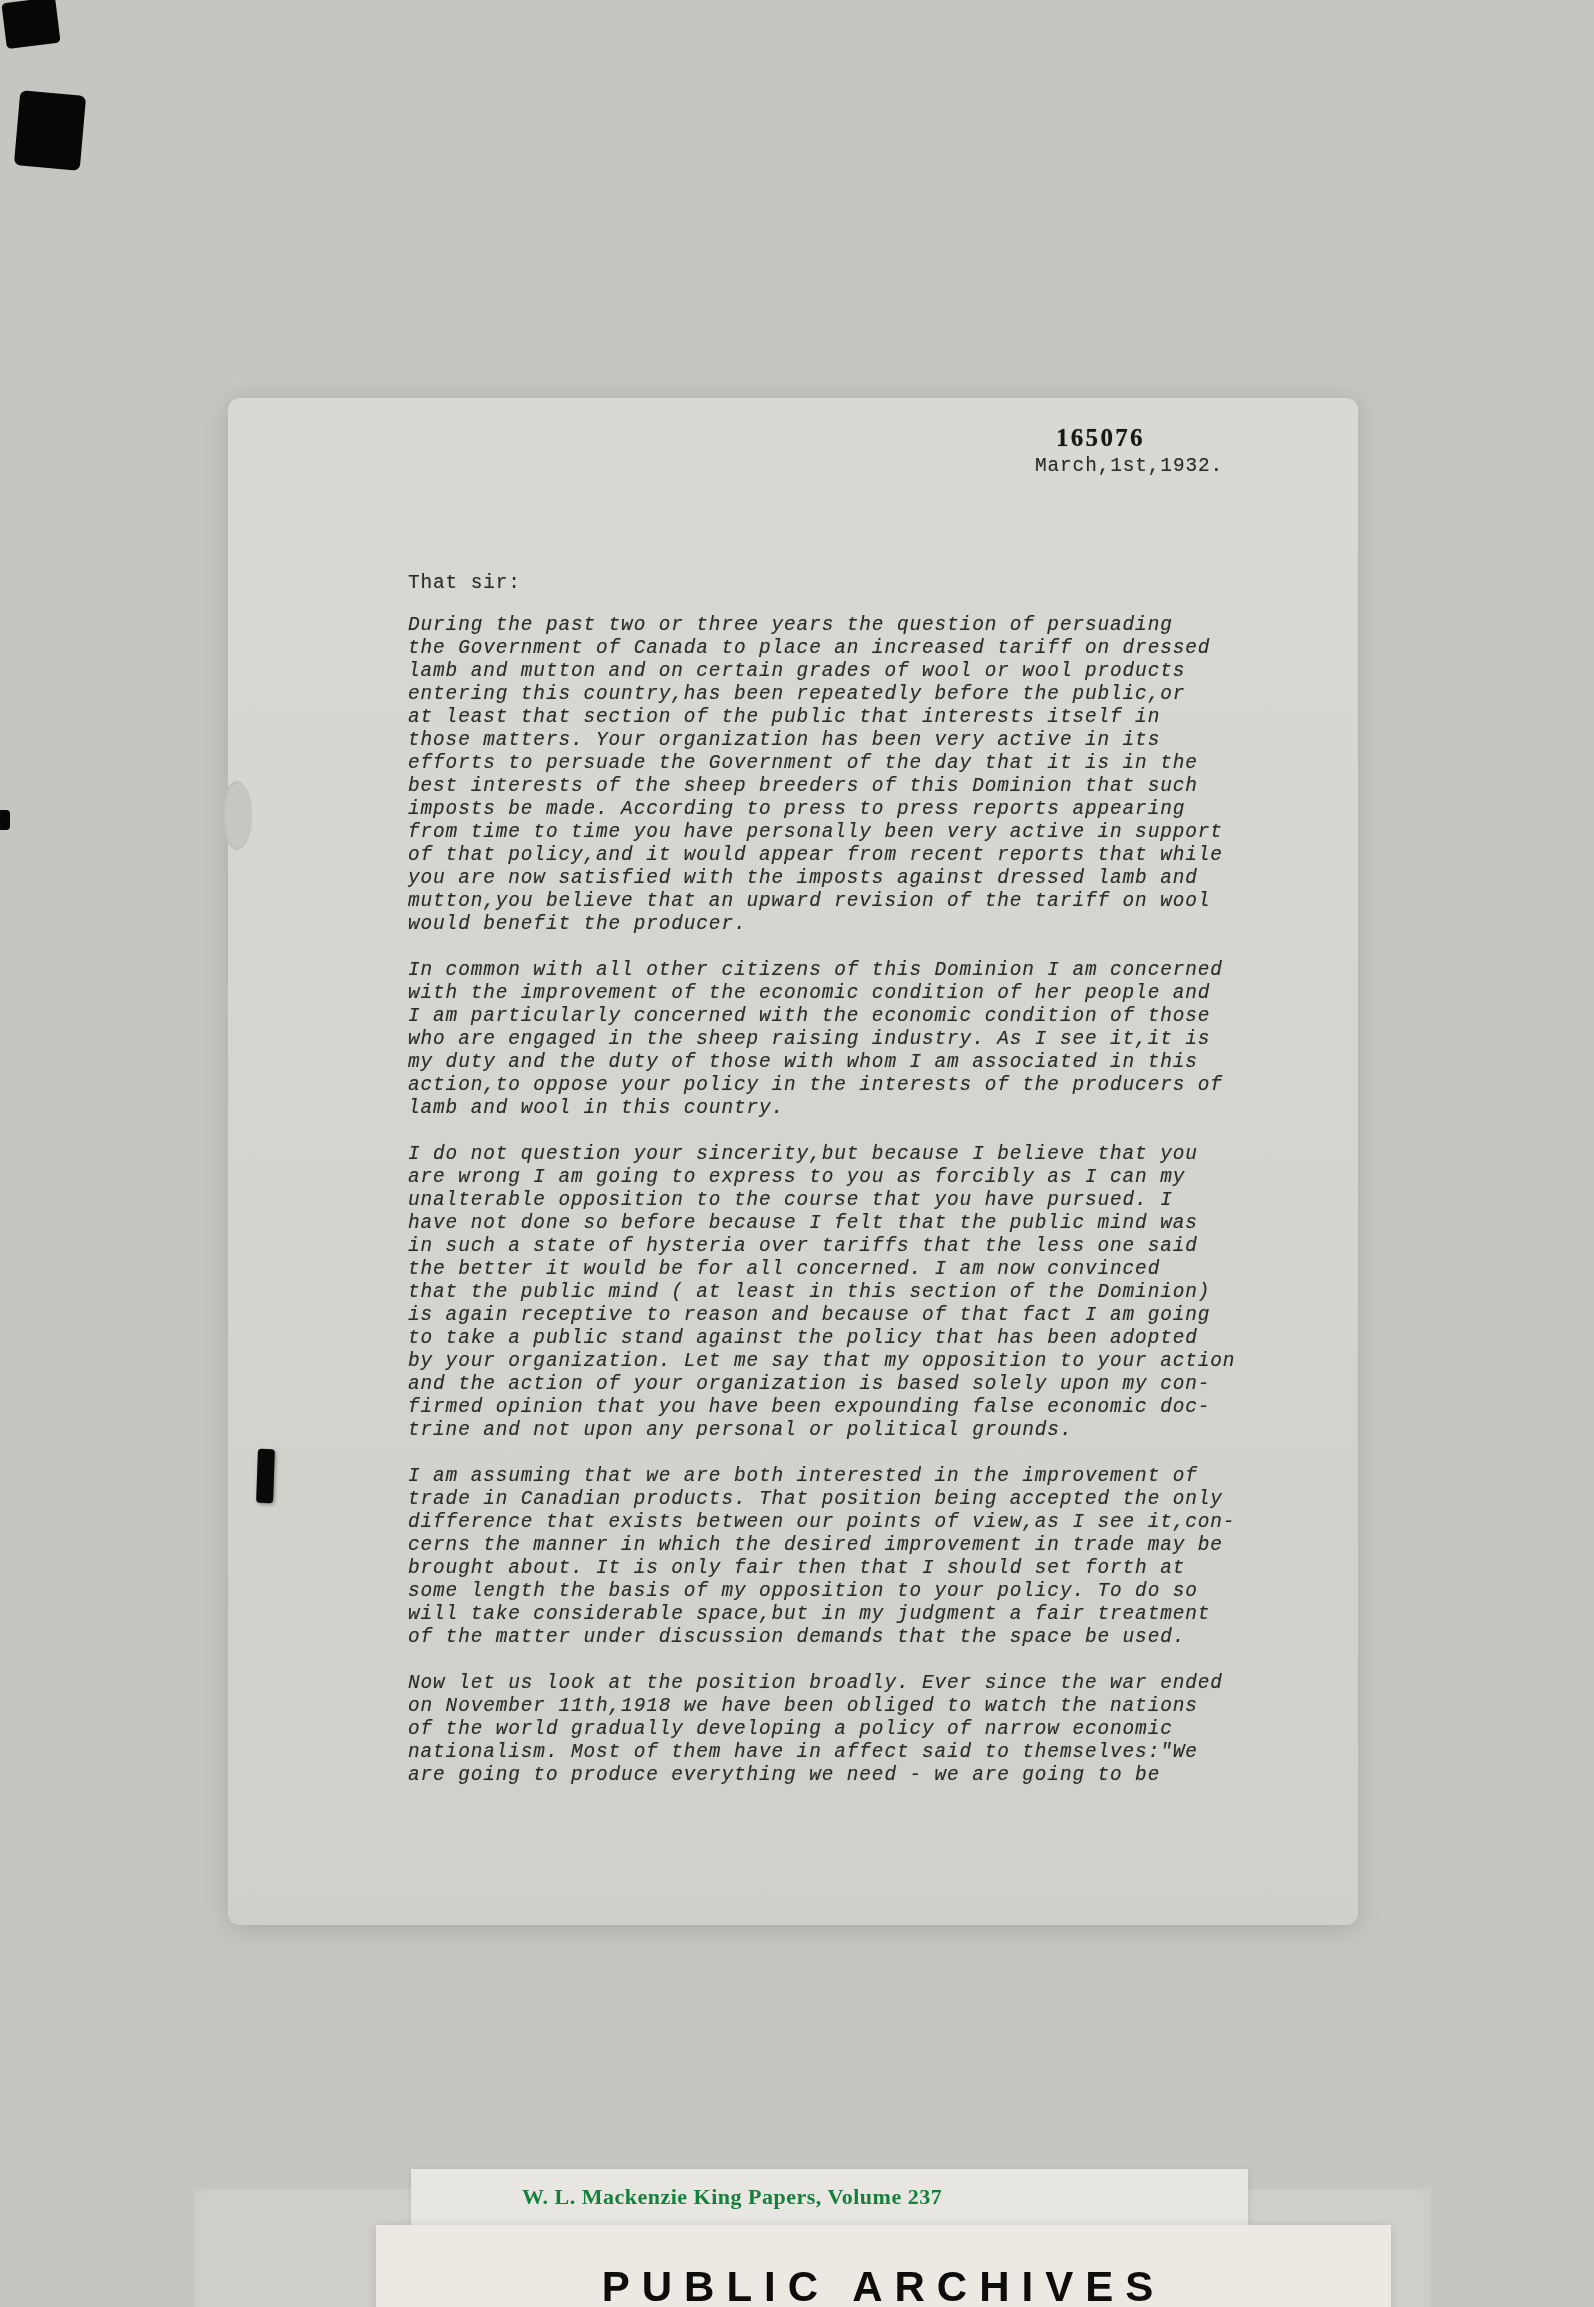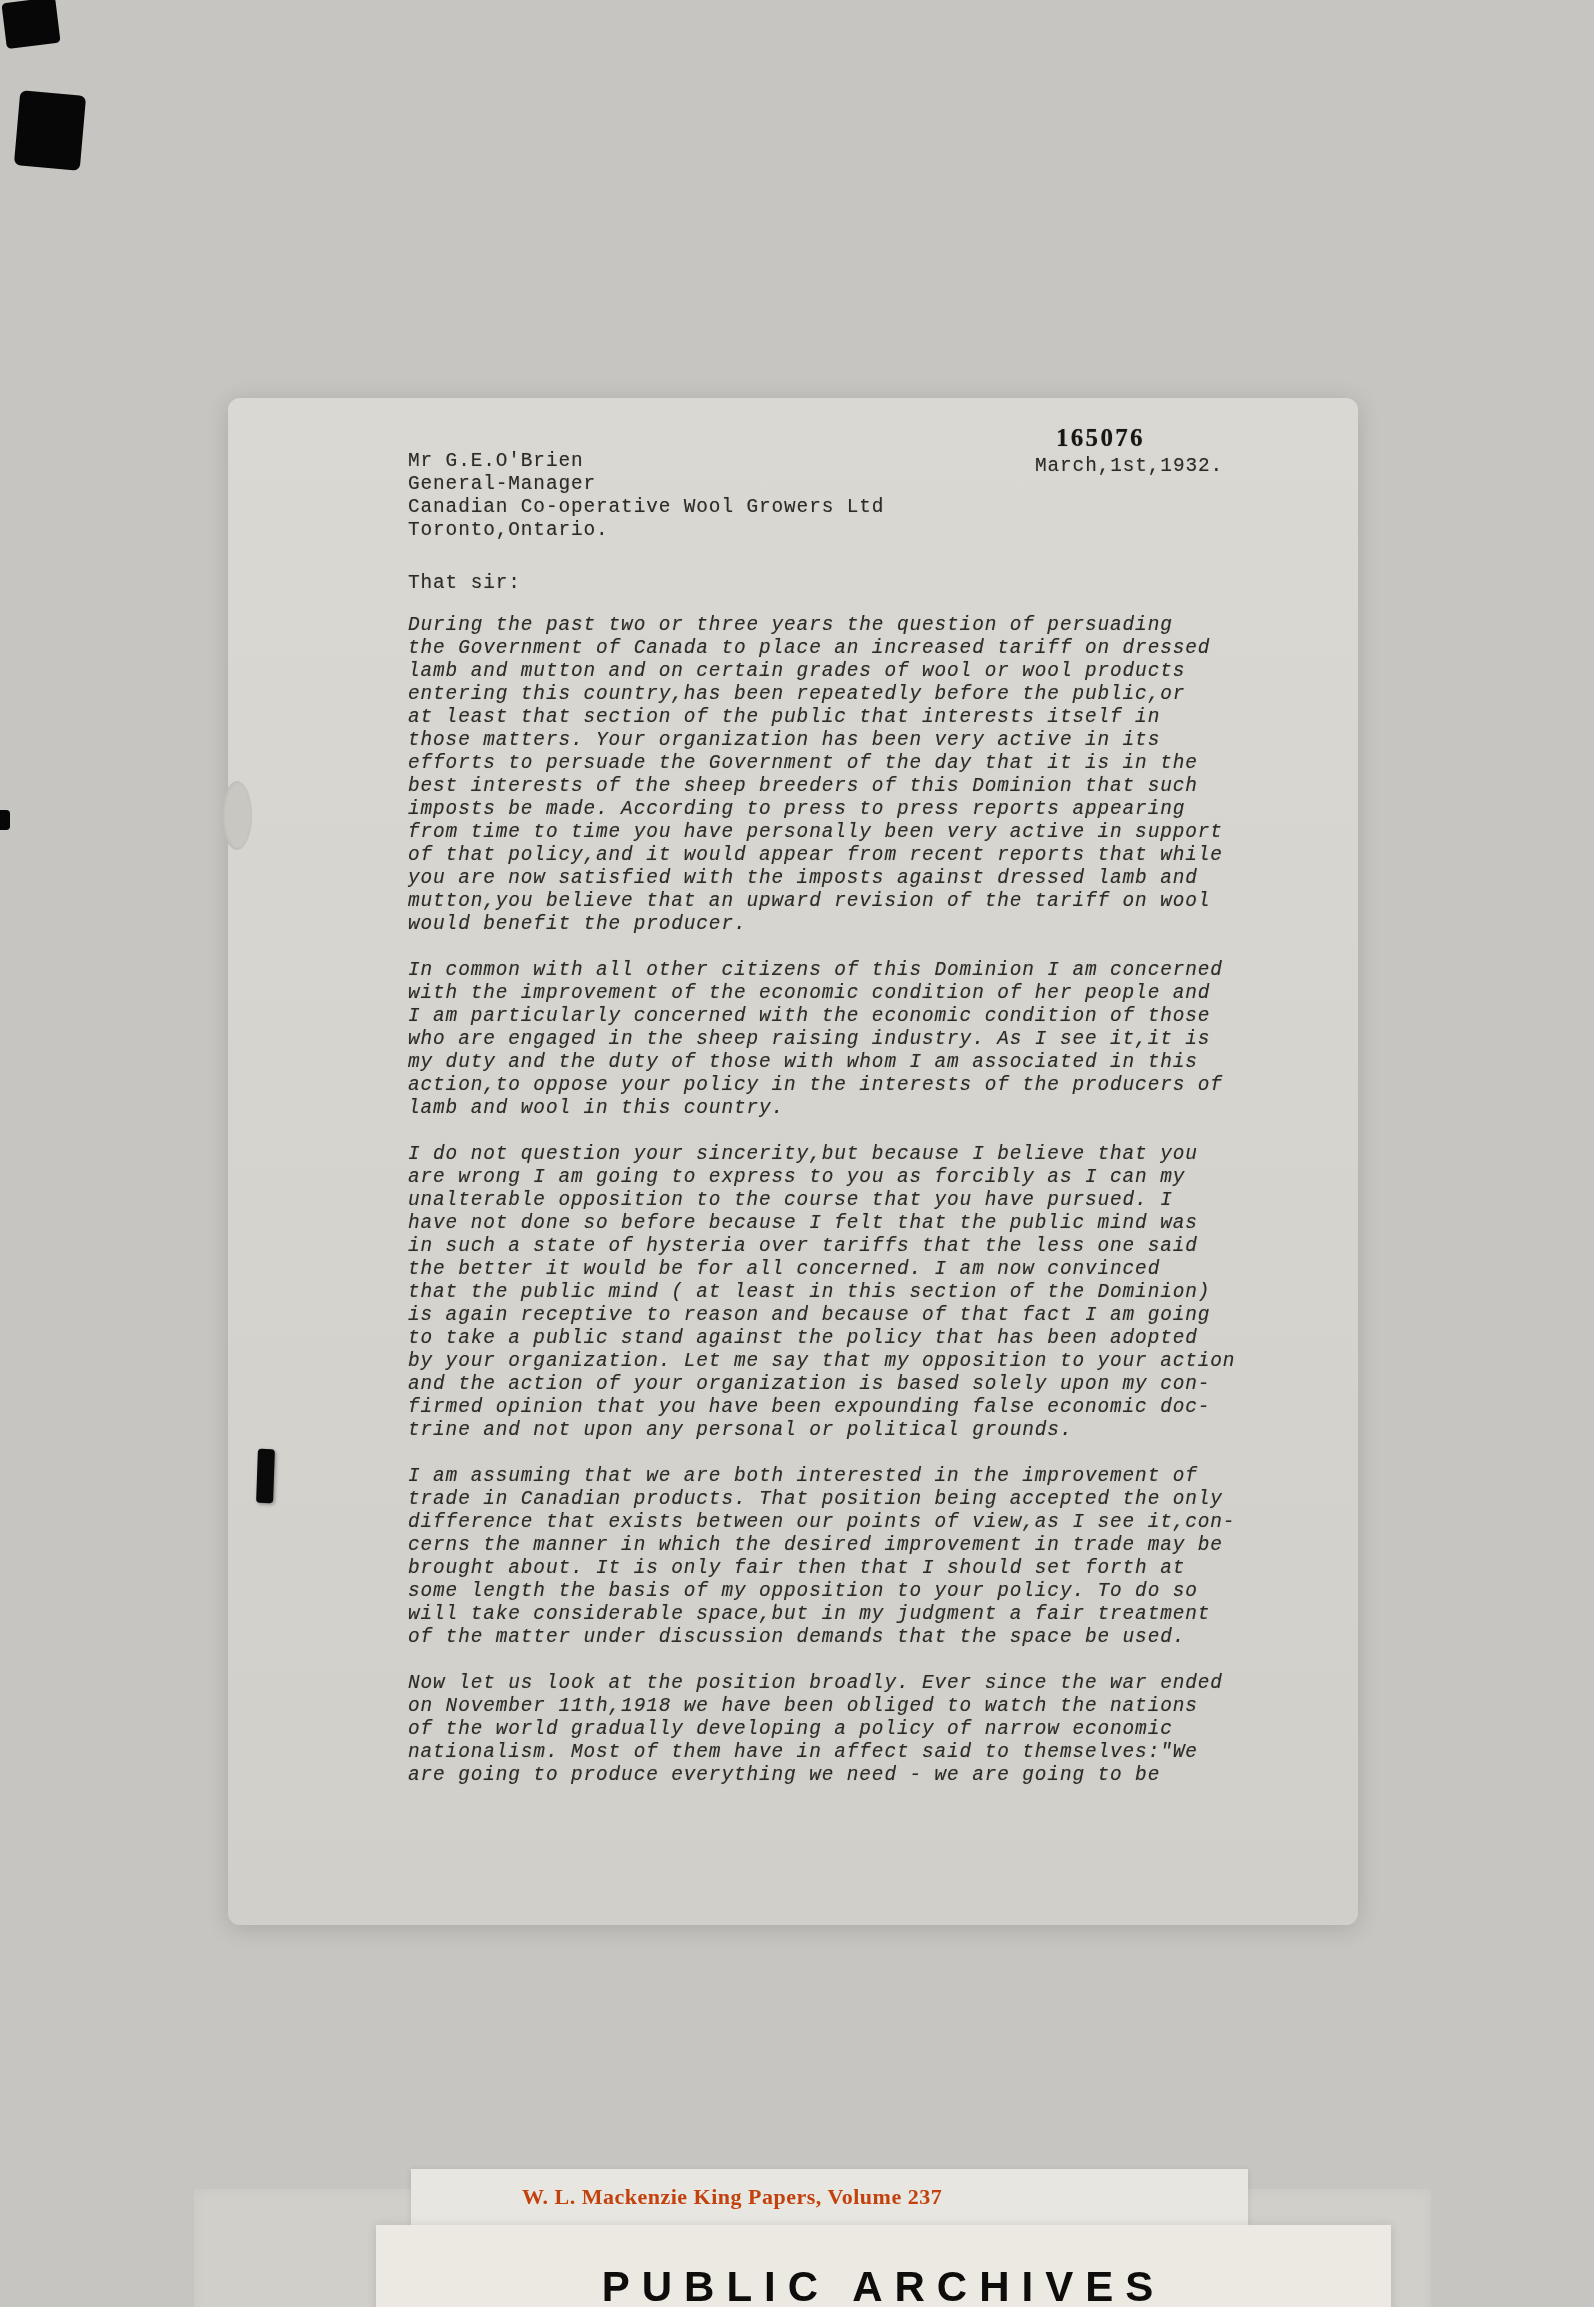--- a/index.html
+++ b/index.html
@@ -66,21 +66,21 @@
   }
   .kingstrip {
     position:absolute; left:411px; top:2169px;
     width:837px; height:56px;
     background:#e8e6e0;
     box-shadow:0 0.9px 6.5px rgba(0,0,0,0.10);
   }
   .kingstrip span {
     display:inline-block; padding-left:111px; line-height:56px;
     font-family:"Liberation Serif", serif; font-weight:bold;
-    font-size:22px; letter-spacing:0.5px; color:#c2410c;
+    font-size:22px; letter-spacing:0.5px; color:#15803d;
   }
   .archlabel {
     position:absolute; left:376px; top:2225px;
     width:1015px; height:285px;
     background:#ece9e3;
     box-shadow:0 1.4px 10px rgba(0,0,0,0.12);
     text-align:center;
     font-family:"Liberation Sans", sans-serif;
     font-weight:bold; color:#0e0d0b;
   }
@@ -95,26 +95,20 @@
   <div class="mark mark2"></div>
   <div class="mark dot1"></div>
 
   <div class="paper">
     <div class="tear"></div>
 
     <div class="stamp">165076</div>
 
     <div class="typed date">March,1st,1932.</div>
 
-    <div class="typed recipient">
-      <div>Mr G.E.O'Brien</div>
-      <div>General-Manager</div>
-      <div>Canadian Co-operative Wool Growers Ltd</div>
-      <div>Toronto,Ontario.</div>
-    </div>
 
     <div class="typed salutation">That sir:</div>
 
     <div class="typed body-text">
       <div class="para">During the past two or three years the question of persuading
 the Government of Canada to place an increased tariff on dressed
 lamb and mutton and on certain grades of wool or wool products
 entering this country,has been repeatedly before the public,or
 at least that section of the public that interests itself in
 those matters. Your organization has been very active in its

